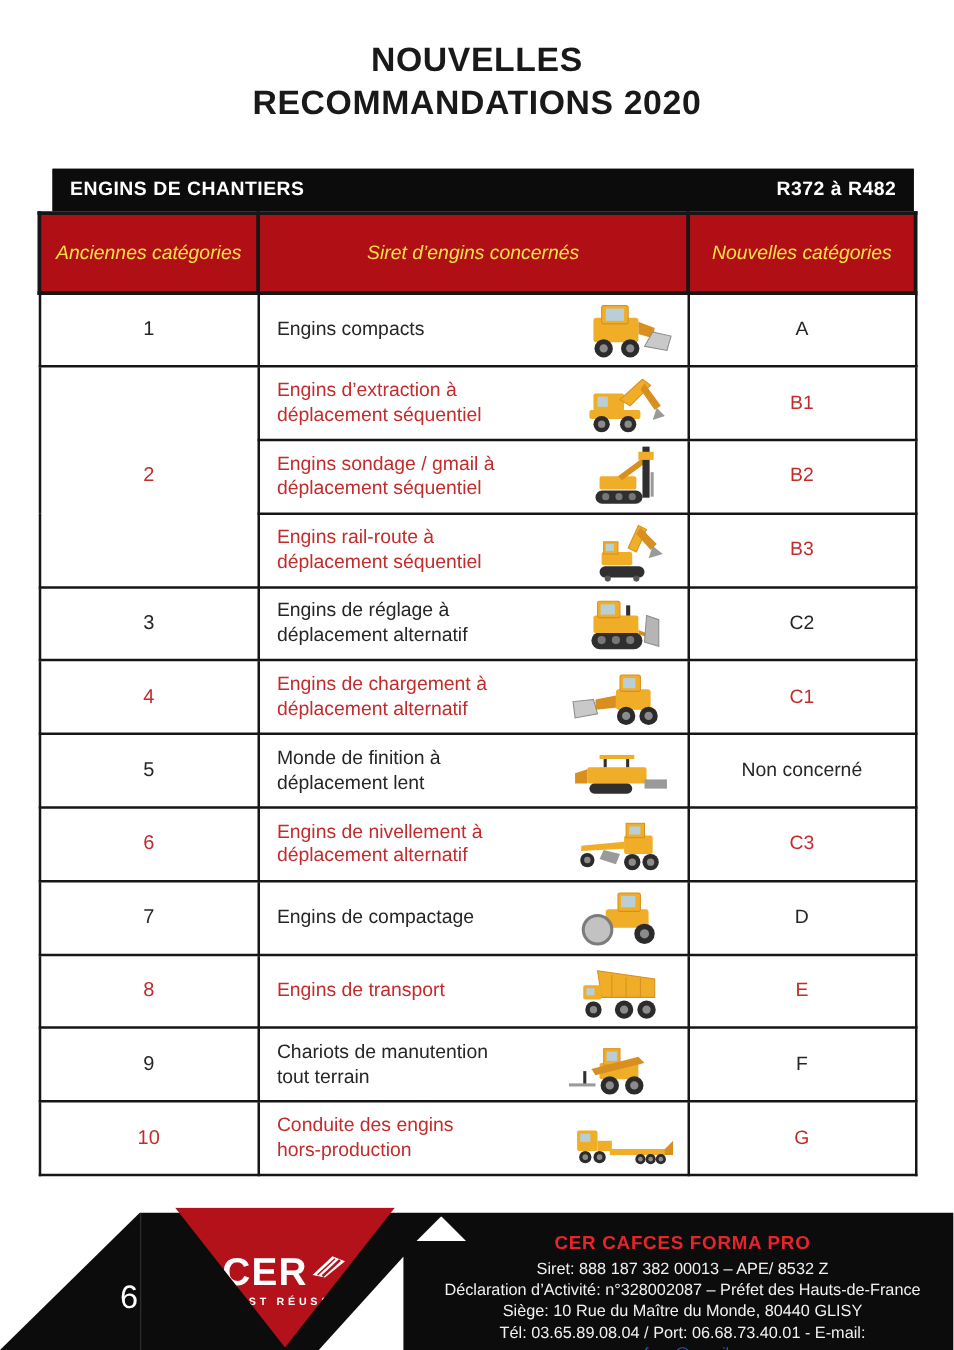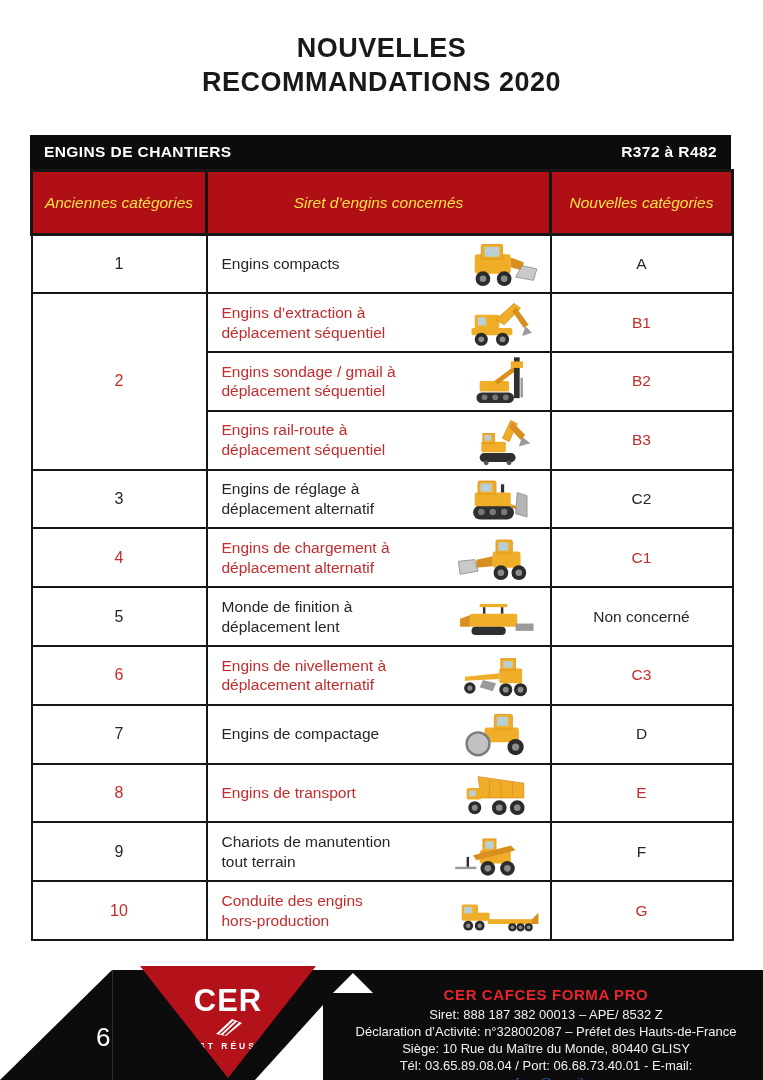--- a/index.html
+++ b/index.html
@@ -8,21 +8,21 @@
   #page { position:relative; width:625px; height:1080px; background:#ffffff; }
 
   
   .doc-title { position:absolute; top:32px; left:0; width:763px; text-align:center;
     font-size:27px; font-weight:800; letter-spacing:.5px; color:#191919; line-height:1.25; }
 
   
   .table-wrap { position:absolute; left:30px; top:135px; width:701px; }
   .black-bar { display:flex; justify-content:space-between; align-items:center;
     background:#0c0c0c; color:#fff; height:34px; padding:0 12px;
-    font-size:15.5px; font-weight:700; letter-spacing:.4px; border:2px solid #0c0c0c; }
+    font-size:15.5px; font-weight:700; letter-spacing:.4px; border:2px solid #0c0c0c;margin-left:12px; }
   table { width:701px; border-collapse:collapse; table-layout:fixed;
     border:2px solid #161616; }
   col.c1 { width:175px; } col.c2 { width:344px; } col.c3 { width:182px; }
   th, td { border:2px solid #161616; vertical-align:middle; }
   thead tr { height:64px; }
   thead th { background:#b01015; color:#fde047; font-style:italic; font-weight:400;
     font-size:15.5px; text-align:center; padding:4px 8px; border:3px solid #161616; }
   tbody tr { height:58.8px; }
   td.old { text-align:center; font-size:16px; color:#262626; }
   td.newc { text-align:center; font-size:15.5px; color:#262626; }
@@ -36,21 +36,21 @@
 
   
   .footer { position:absolute; left:0; top:960px; width:763px; height:120px; }
   .band { position:absolute; left:0; top:0; width:763px; height:120px; background:#0c0c0c;
     clip-path:polygon(112px 10px, 763px 10px, 763px 120px, 0 120px); }
   .band-line { position:absolute; left:112px; top:10px; width:1px; height:110px;
     background:rgba(255,255,255,.14); }
   .logo-tri { position:absolute; left:140px; top:6px; width:176px; height:112px;
     background:#b3121a; clip-path:polygon(0 0, 100% 0, 50% 100%);
     display:flex; flex-direction:column; align-items:center; }
-  .logo-row { display:flex; align-items:center; margin-top:19px;flex-direction:column; }
+  .logo-row { display:flex; margin-top:36px; }
   .logo-cer { color:#fff; font-size:31px; font-weight:800; letter-spacing:1px; line-height:1; }
   .logo-swoosh { width:30px; height:22px; margin-left:2px; }
   .logo-tag { color:#fff; font-size:8.5px; letter-spacing:3px; margin-top:3px; font-weight:600; }
   .white-tri-small { position:absolute; left:333px; top:13px; width:40px; height:20px;
     background:#fff; clip-path:polygon(50% 0, 100% 100%, 0 100%); }
   .white-slash { position:absolute; left:255px; top:45px; width:68px; height:75px;
     background:#fff; clip-path:polygon(100% 0, 100% 100%, 0 100%); }
   .page-num { position:absolute; left:96px; top:62px; color:#fff; font-size:26px; }
   .footer-text { position:absolute; left:336px; top:26px; width:420px; text-align:center; }
   .org-title { color:#e6242b; font-weight:800; font-size:15px; letter-spacing:.6px;

